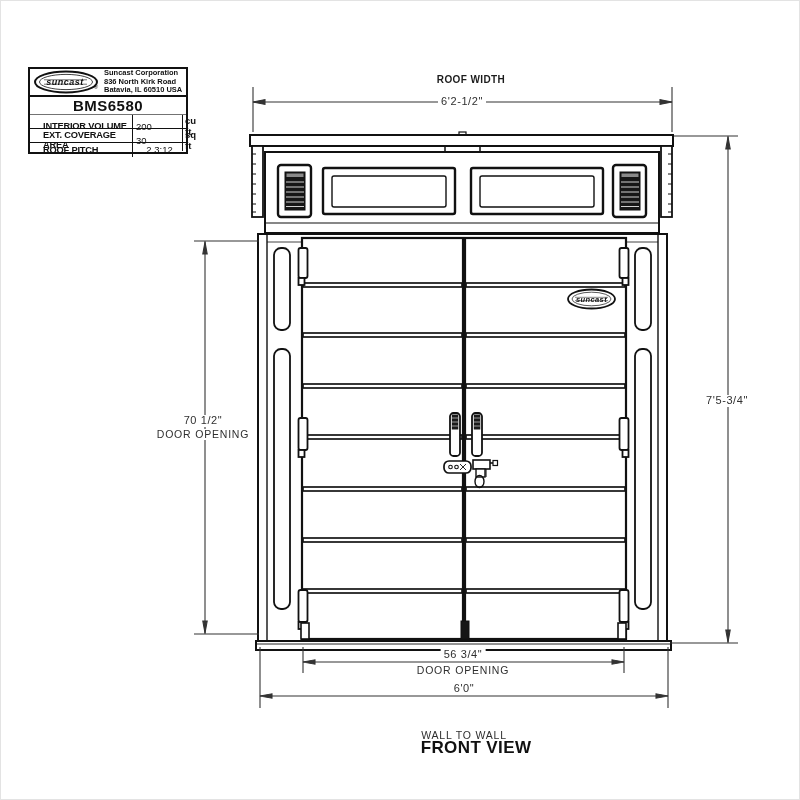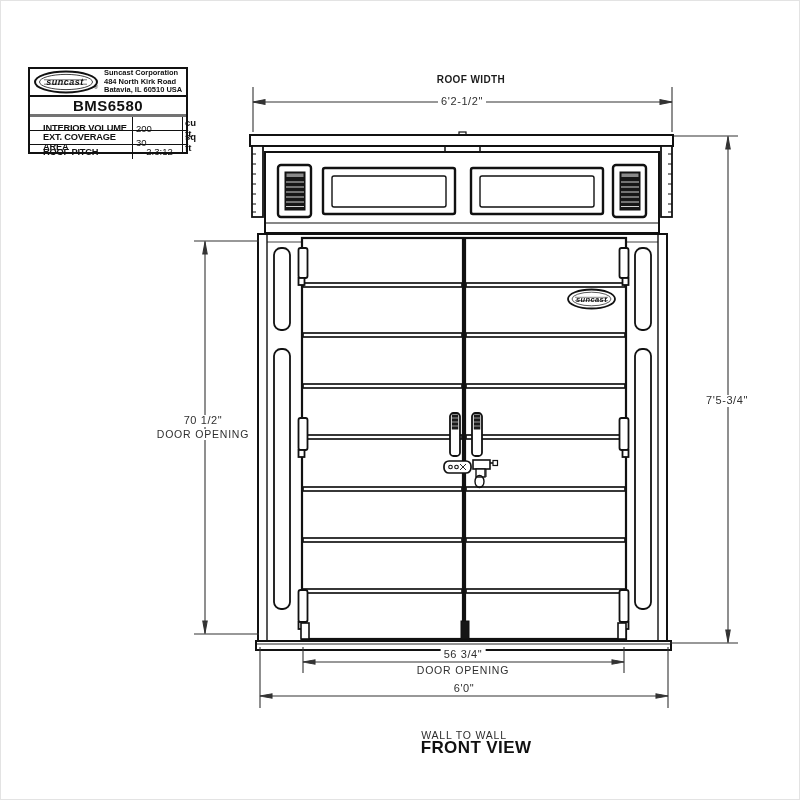--- a/index.html
+++ b/index.html
@@ -10,21 +10,21 @@
   .dimtxt{font-size:11px;color:#2f2f2f;letter-spacing:.6px;background:#fff;text-align:center;padding:0 3px;}
   .dimlbl{font-size:10.5px;color:#2f2f2f;letter-spacing:.8px;background:#fff;text-align:center;padding:0 3px;}
   .boldlbl{font-size:10px;font-weight:700;color:#1c1c1c;letter-spacing:.4px;text-align:center;}
   .center{transform:translateX(-50%);}
   
   #titleblock{position:absolute;left:27px;top:66px;width:160px;height:87px;border:2px solid #111;
               background:#fff;box-sizing:border-box;}
   #tb-head{display:flex;align-items:center;border-bottom:2px solid #111;height:26px;}
   #tb-logo{width:74px;flex:0 0 74px;}
   #tb-address{font-size:7.5px;font-weight:700;line-height:8.4px;letter-spacing:0;}
-  #tb-model{height:17px;border-bottom:3px solid #737373;text-align:center;font-size:15px;font-weight:800;
+  #tb-model{height:17px;border-bottom:1px solid #737373;text-align:center;font-size:15px;font-weight:800;
             letter-spacing:.5px;line-height:17px;}
   .specrow{display:grid;grid-template-columns:102px 26px 1fr;height:13.2px;border-bottom:1.5px solid #111;
            align-items:center;}
   .specrow:last-child{border-bottom:none;}
   .spec-label{font-size:9.3px;font-weight:800;padding-left:13px;letter-spacing:-.2px;}
   .spec-value{font-size:9.5px;font-weight:400;border-left:1px solid #111;padding-left:3px;height:100%;
               display:flex;align-items:center;box-sizing:border-box;}
   .spec-unit{font-size:9.5px;font-weight:700;border-left:1px solid #111;padding-left:2px;height:100%;
              display:flex;align-items:center;box-sizing:border-box;margin-left:24px;}
   .spec-span{grid-column:2/4;justify-content:center;padding-left:0;}
@@ -213,21 +213,21 @@
     <div id="tb-head">
       <svg id="tb-logo" width="74" height="26" viewBox="0 0 74 26">
         <ellipse cx="36" cy="13" rx="31" ry="10.5" fill="#fff" stroke="#111" stroke-width="2"></ellipse>
         <ellipse cx="36" cy="13" rx="26.5" ry="7.6" fill="none" stroke="#111" stroke-width="0.8"></ellipse>
         <text x="35" y="16.2" text-anchor="middle" font-family="Liberation Sans, sans-serif" font-size="9" font-style="italic" font-weight="700" fill="#111" letter-spacing="0.5">suncast</text>
         <path d="M14 10.8h43 M14 15.2h43" stroke="#111" stroke-width="0.6"></path>
         <text x="66" y="20" text-anchor="middle" font-family="Liberation Sans, sans-serif" font-size="6" fill="#111">®</text>
       </svg>
       <div id="tb-address">
         <div>Suncast Corporation</div>
-        <div>484 North Kirk Road</div>
+        <div>836 North Kirk Road</div>
         <div>Batavia, IL 60510 USA</div>
       </div>
     </div>
     <div id="tb-model">BMS6580</div>
     <div class="specrow">
       <div class="spec-label">INTERIOR VOLUME</div>
       <div class="spec-value">200</div>
       <div class="spec-unit">cu ft</div>
     </div>
     <div class="specrow">

